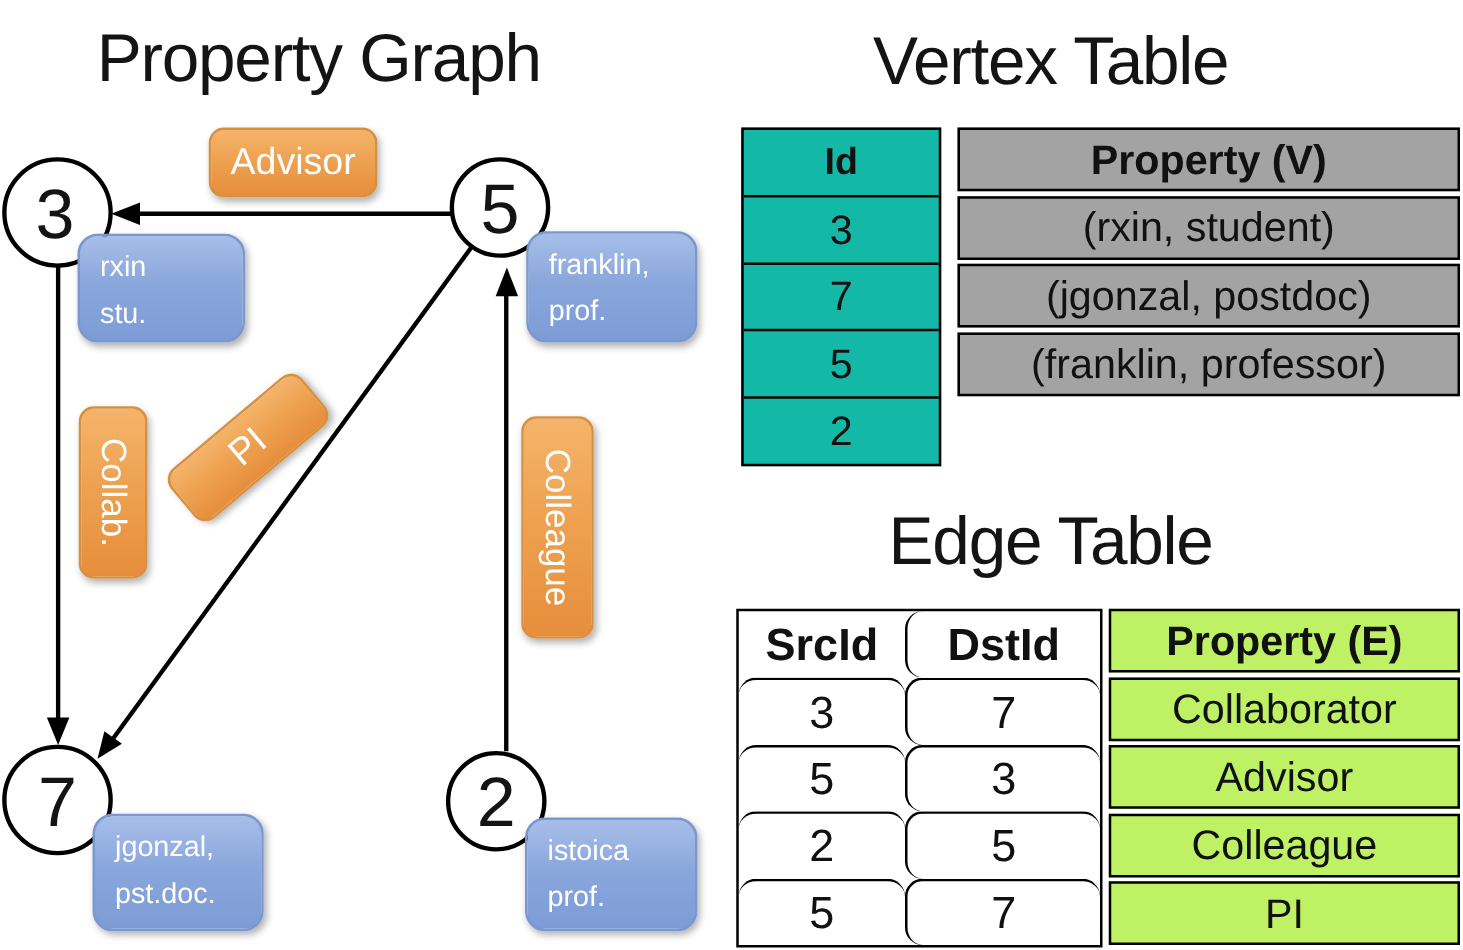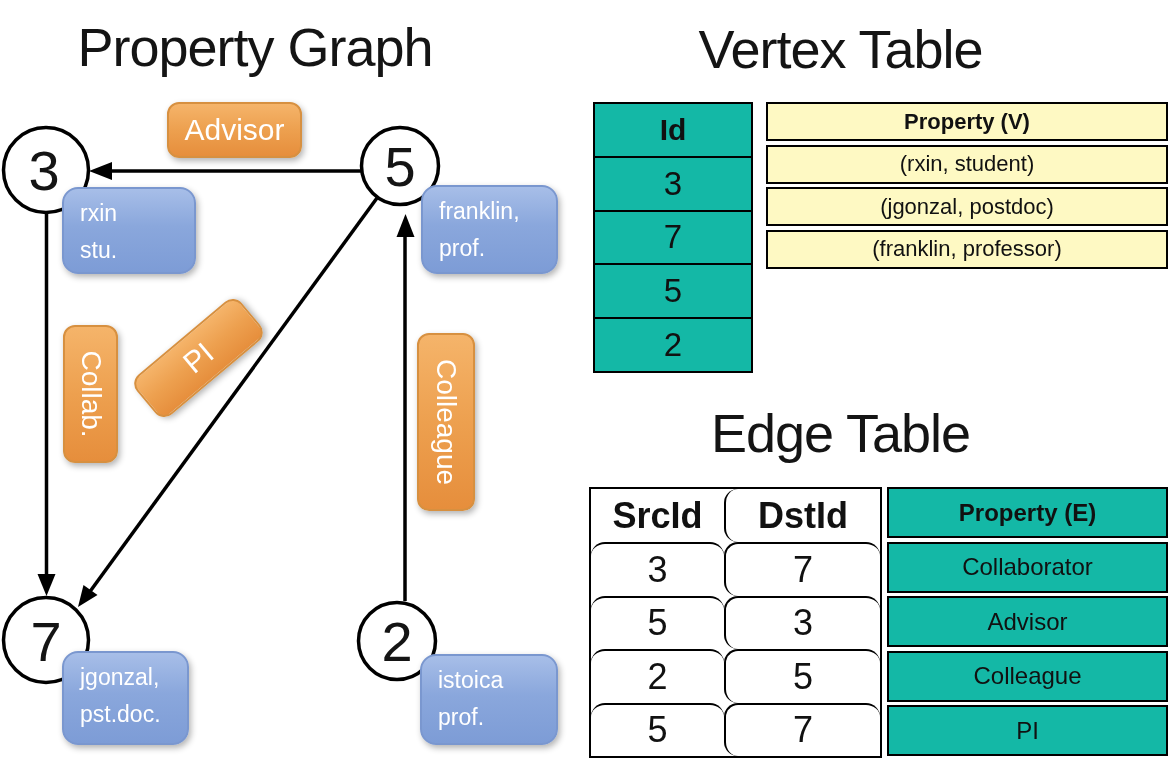--- a/index.html
+++ b/index.html
@@ -19,21 +19,21 @@
 
   
   .vbox {
     position:absolute; box-sizing:border-box; border-radius:16px;
     background:linear-gradient(180deg,#a7bee8 0%, #8aa7dc 45%, #7d9cd6 100%);
     border:2px solid #7a97cf; box-shadow:2px 3px 6px rgba(0,0,0,0.30);
     color:#fff; font-size:23px; line-height:37px; padding:6px 0 0 16px;
   }
   #vbox-rxin     { left:62px;  top:187px; width:134px; height:87px; }
   #vbox-franklin { left:421px; top:185px; width:137px; height:89px; }
-  #vbox-jgonzal  { left:62px;  top:651px; width:127px; height:94px; }
+  #vbox-jgonzal  { left:74px;  top:651px; width:137px; height:94px; }
   #vbox-istoica  { left:420px; top:654px; width:138px; height:91px; }
 
   
   .obox {
     position:absolute; box-sizing:border-box; border-radius:12px;
     background:linear-gradient(180deg,#f5b46a 0%, #eda04f 50%, #e68e3c 100%);
     border:2px solid #d79040; box-shadow:2px 3px 6px rgba(0,0,0,0.30);
     color:#fff; display:flex; align-items:center; justify-content:center;
     font-size:30px;
   }
@@ -53,44 +53,44 @@
     flex:1; display:flex; align-items:center; justify-content:center;
     font-size:33px; border-top:2.5px solid #000;
   }
   .vt-id-cell:first-child { border-top:none; }
   .hdr { font-weight:bold; font-size:30px; }
   .vt-prop-col {
     position:absolute; left:766px; top:102px; width:402px;
     display:flex; flex-direction:column; gap:3.5px;
   }
   .vt-prop-cell {
-    height:39px; box-sizing:border-box; border:2.5px solid #000; background:#fef9c3;
-    display:flex; align-items:center; justify-content:center; font-size:22px;
+    height:51px; box-sizing:border-box; border:2.5px solid #000; background:#a3a3a3;
+    display:flex; align-items:center; justify-content:center; font-size:33px;
   }
 
   
   .et-left {
     position:absolute; left:589px; top:487px; width:293px; height:271px;
     border:2.5px solid #000; box-sizing:border-box; background:#fff;
     display:grid; grid-template-columns:133px 1fr; grid-auto-rows:1fr;
   }
   .et-cell {
     display:flex; align-items:center; justify-content:center; font-size:36px;
     border-top:2.5px solid #000;
     border-radius:14px;
   }
   .et-cell.r0 { border-top:none; }
   .et-cell.c1 { border-left:2.5px solid #000; }
   .et-prop-col {
     position:absolute; left:887px; top:487px; width:281px;
     display:flex; flex-direction:column; gap:3.5px;
   }
   .et-prop-cell {
-    height:51px; box-sizing:border-box; border:2.5px solid #000; background:#14b8a6;
-    display:flex; align-items:center; justify-content:center; font-size:24px;
+    height:51px; box-sizing:border-box; border:2.5px solid #000; background:#bef264;
+    display:flex; align-items:center; justify-content:center; font-size:33px;
   }
 
   .node-num { font-size:56px; fill:#141414; font-family:"Liberation Sans", sans-serif; }
 </style>
 </head>
 <body>
 
 <div class="stage">
 
   <div class="big-title" id="title-graph">Property Graph</div>

